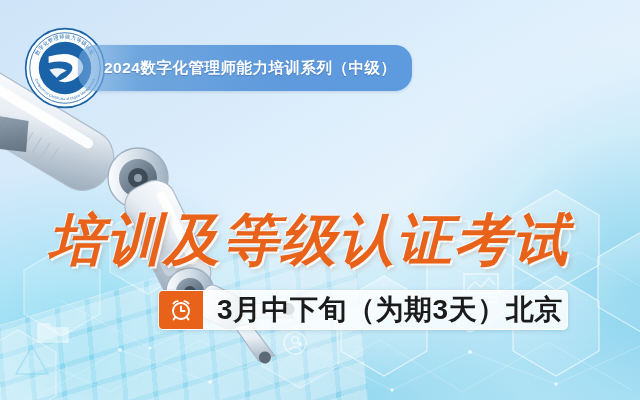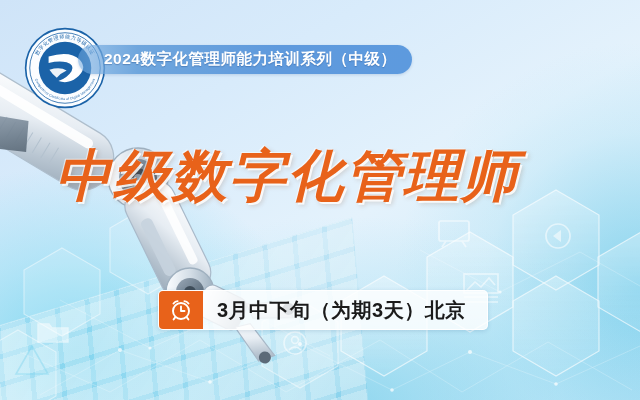--- a/index.html
+++ b/index.html
@@ -62,21 +62,21 @@
   
   .robot { position: absolute; left: -10px; top: 60px; width: 330px; height: 330px; }
 
   
   .logo-wrap { position: absolute; left: 24px; top: 27px; width: 82px; height: 82px; }
 
   
   .header-pill {
     position: absolute;
     left: 78px; top: 45px;
-    height: 29px;
+    height: 46px;
     padding: 0 16px 0 26px;
     display: flex; align-items: center;
     border-radius: 17px;
     background: linear-gradient(90deg, rgba(112,168,222,0.55) 0%, #6fa6dd 18%, #5f9add 60%, #5d9ade 100%);
     box-shadow: 0 1px 3px rgba(40,80,140,0.18);
   }
   .header-pill .txt {
     color: #ffffff;
     font-size: 15.5px;
     font-weight: bold;
@@ -129,22 +129,22 @@
     box-shadow: 0 1px 4px rgba(40,90,140,0.18);
   }
   .info-bar .icon-box {
     width: 44px;
     background: #e8621a;
     display: flex; align-items: center; justify-content: center;
     flex: 0 0 auto;
   }
   .info-bar .info-text {
     display: flex; align-items: center;
-    padding: 0 21px 0 14px;
-    font-size: 20px;
+    padding: 0 4px 0 14px;
+    font-size: 28px;
     font-weight: bold;
     color: #1b1b1b;
     white-space: nowrap;
     letter-spacing: .5px;
   }
 
   .small-icon { position: absolute; opacity: .55; }
 </style>
 </head>
 <body>
@@ -350,21 +350,21 @@
         <textPath href="#arcBot" startOffset="50%" text-anchor="middle">Competency Certificate of Digital Management</textPath>
       </text>
     </svg>
   </div>
 
   <div class="header-pill">
     <span class="txt">2024数字化管理师能力培训系列（中级）</span>
   </div>
 
 
-  <div class="title-line title-line-1">中级数字化管理师</div>
+  <div class="title-line title-line-2">培训及等级认证考试</div>
 
   <div class="info-bar">
     <div class="icon-box">
       <svg width="24" height="24" viewBox="0 0 24 24">
         <circle cx="12" cy="13" r="8" fill="none" stroke="#ffffff" stroke-width="1.9"></circle>
         <polyline points="12,8.5 12,13 15.5,13" fill="none" stroke="#ffffff" stroke-width="1.9" stroke-linecap="round" stroke-linejoin="round"></polyline>
         <path d="M4.5,5.5 Q6.2,3.2 8.6,3.1" fill="none" stroke="#ffffff" stroke-width="1.9" stroke-linecap="round"></path>
         <path d="M19.5,5.5 Q17.8,3.2 15.4,3.1" fill="none" stroke="#ffffff" stroke-width="1.9" stroke-linecap="round"></path>
         <line x1="6.2" y1="19.4" x2="4.6" y2="21.4" stroke="#ffffff" stroke-width="1.9" stroke-linecap="round"></line>
         <line x1="17.8" y1="19.4" x2="19.4" y2="21.4" stroke="#ffffff" stroke-width="1.9" stroke-linecap="round"></line>

